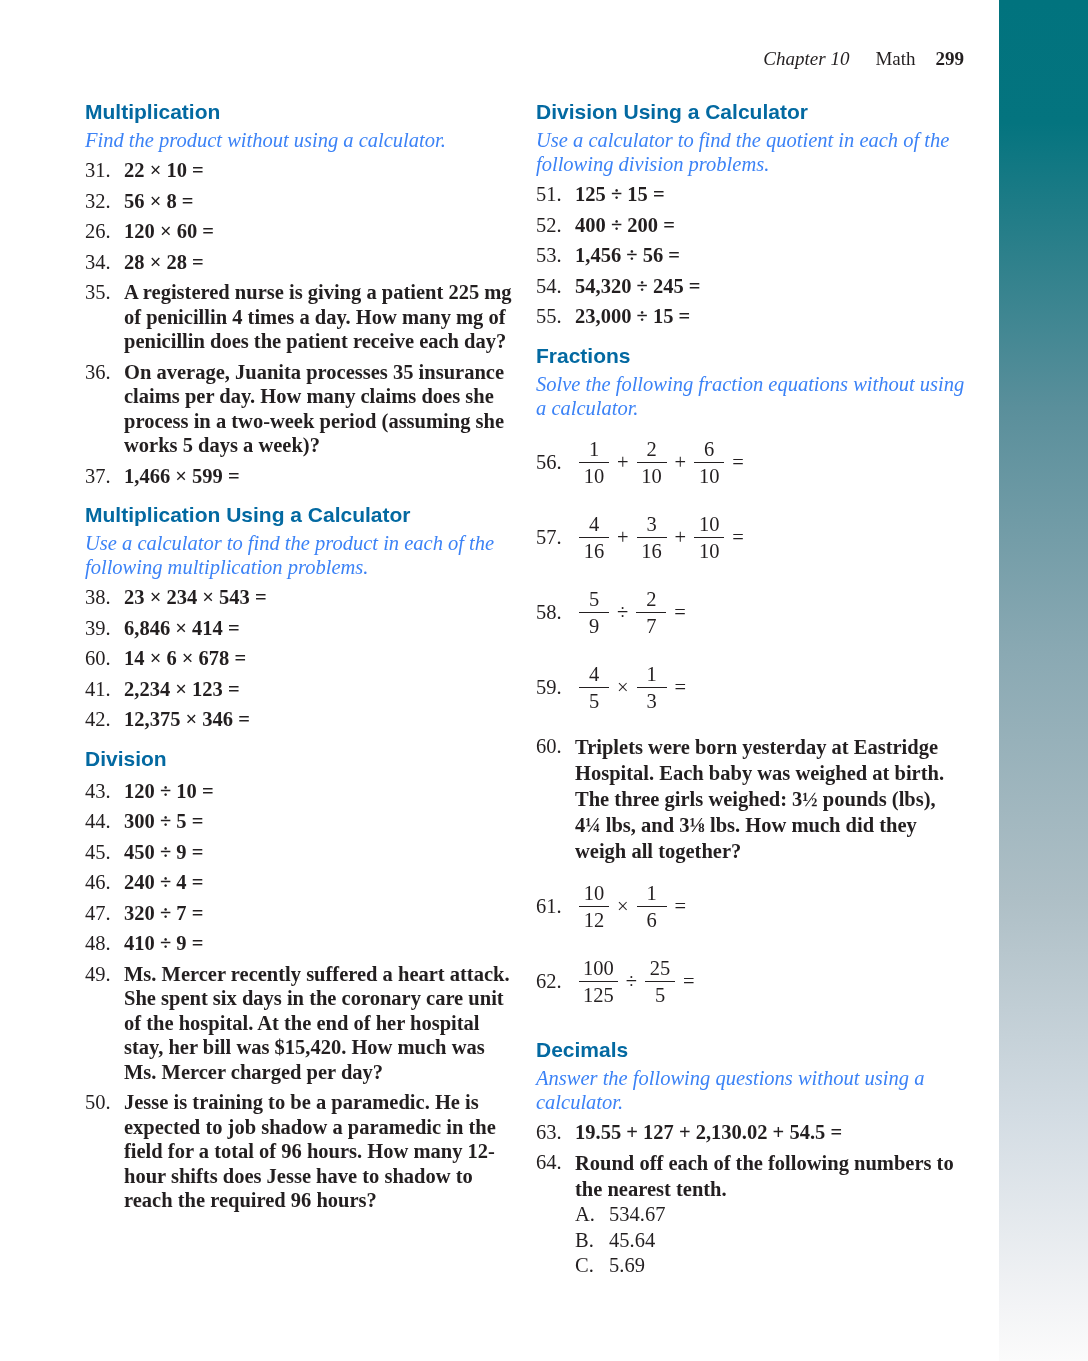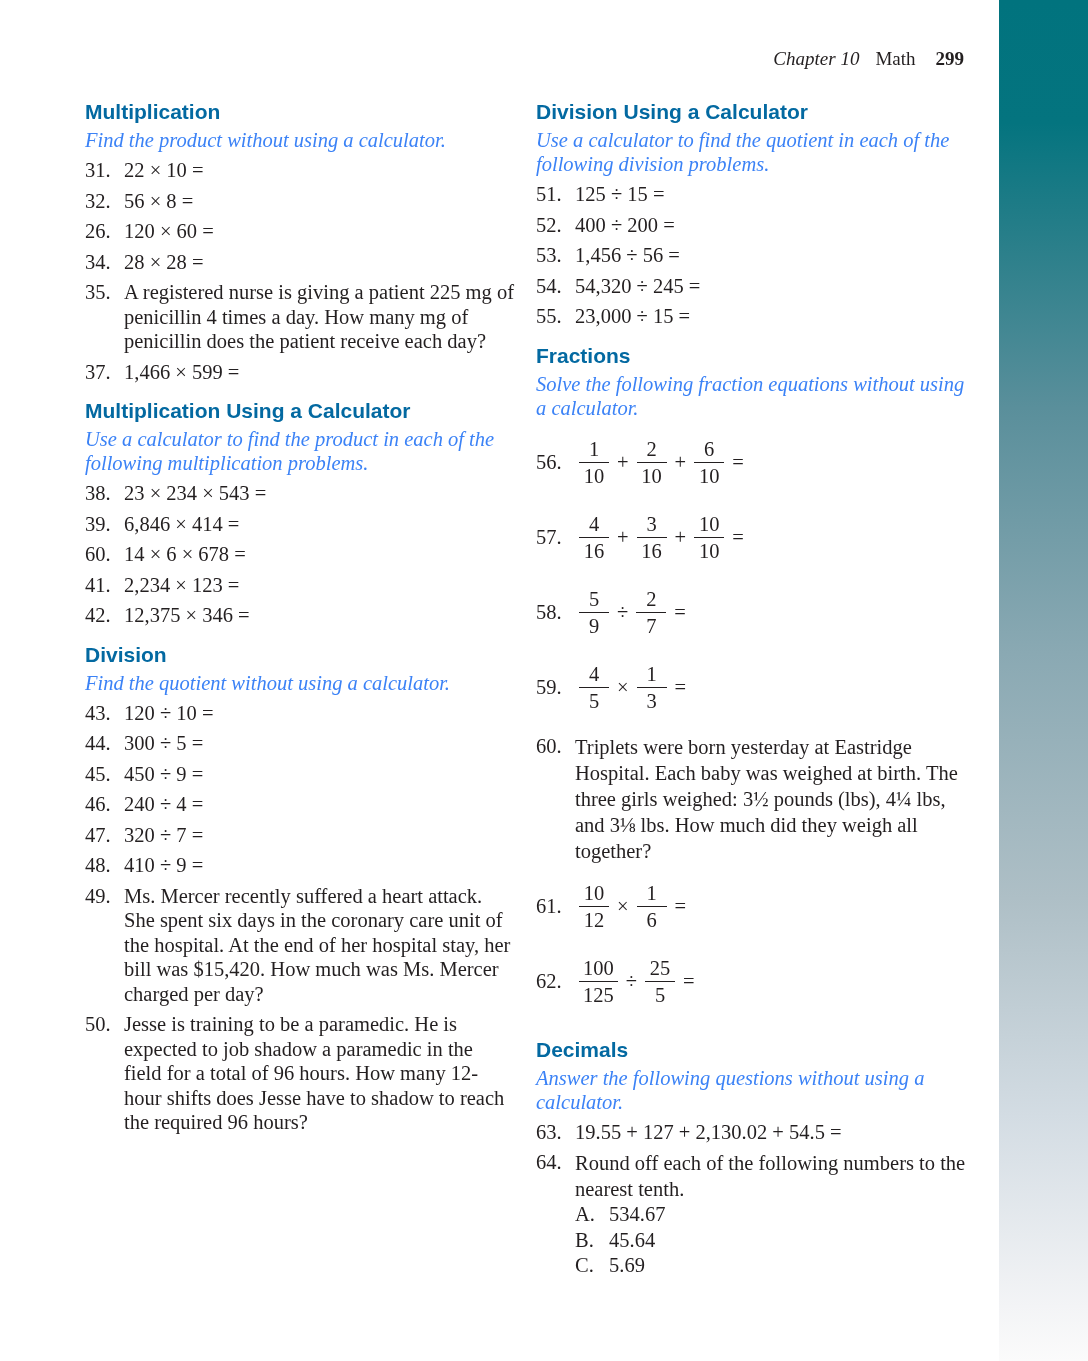--- a/index.html
+++ b/index.html
@@ -10,41 +10,41 @@
   }
   .side-bar {
     position: absolute; left: 999px; top: 0; width: 89px; height: 1361px;
     background: linear-gradient(to bottom, #01737e 0%, #04747f 9%, #2a7f8a 18%, #5a8f9b 30%, #8aa9b3 48%, #aebfc6 66%, #d3dce3 82%, #f3f4f6 96%, #fbfbfb 100%);
   }
   .running-head {
     position: absolute; top: 48px; right: 124px;
     font-family: "Liberation Serif", serif; font-size: 19px; color: #231f20;
   }
   .running-head .chap { font-style: italic; }
-  .running-head .sect { margin-left: 16px; }
+  .running-head .sect { margin-left: 26px; }
   .running-head .pg { margin-left: 20px; font-weight: bold; }
 
   .col { position: absolute; top: 98px; width: 430px; }
   .col.left { left: 85px; }
   .col.right { left: 536px; }
 
   .sec-title {
     font-family: "Liberation Sans", sans-serif; font-weight: bold;
     font-size: 21px; color: #0369a1; margin: 0; line-height: 28px;
   }
   .instr {
     font-family: "Liberation Serif", serif; font-style: italic;
     font-size: 20.5px; line-height: 24px; color: #3b82f6; margin: 2px 0 4px 0;
   }
   .prob {
     font-family: "Liberation Serif", serif; font-size: 20.5px;
     line-height: 24.5px; display: flex; margin-top: 6px;
   }
   .prob .num { width: 39px; flex: none; }
-  .prob .txt { flex: 1; }
+  .prob .txt { flex: 1; font-weight: bold; }
 
   .frac-prob {
     font-family: "Liberation Serif", serif; font-size: 20.5px;
     display: flex; align-items: center; height: 64px; margin-top: 11px;
   }
   .frac-prob .num { width: 41px; flex: none; }
   .frac { display: inline-flex; flex-direction: column; align-items: center; margin: 0 2px; }
   .frac .n, .frac .d { padding: 0 4px; line-height: 26px; min-width: 22px; text-align: center; }
   .frac .n { border-bottom: 1px solid #231f20; }
   .op { margin: 0 6px; }
@@ -81,20 +81,24 @@
         </div>
         <div class="prob">
           <span class="num">34.</span>
           <span class="txt">28 × 28 =</span>
         </div>
         <div class="prob">
           <span class="num">35.</span>
           <span class="txt">A registered nurse is giving a patient 225 mg of penicillin 4 times a day. How many mg of penicillin does the patient receive each day?</span>
         </div>
         <div class="prob">
+          <span class="num">36.</span>
+          <span class="txt">On average, Juanita processes 35 insurance claims per day. How many claims does she process in a two-week period (assuming she works 5 days a week)?</span>
+        </div>
+        <div class="prob">
           <span class="num">37.</span>
           <span class="txt">1,466 × 599 =</span>
         </div>
       </div>
   </section>
 
   <section class="gap-sec">
     <h2 class="sec-title">Multiplication Using a Calculator</h2>
     <div class="instr">Use a calculator to find the product in each of the following multiplication problems.</div>
     <div>
@@ -116,21 +120,20 @@
         </div>
         <div class="prob">
           <span class="num">42.</span>
           <span class="txt">12,375 × 346 =</span>
         </div>
       </div>
   </section>
 
   <section class="gap-sec">
     <h2 class="sec-title">Division</h2>
-    <div class="instr">Find the quotient without using a calculator.</div>
     <div>
         <div class="prob">
           <span class="num">43.</span>
           <span class="txt">120 ÷ 10 =</span>
         </div>
         <div class="prob">
           <span class="num">44.</span>
           <span class="txt">300 ÷ 5 =</span>
         </div>
         <div class="prob">

